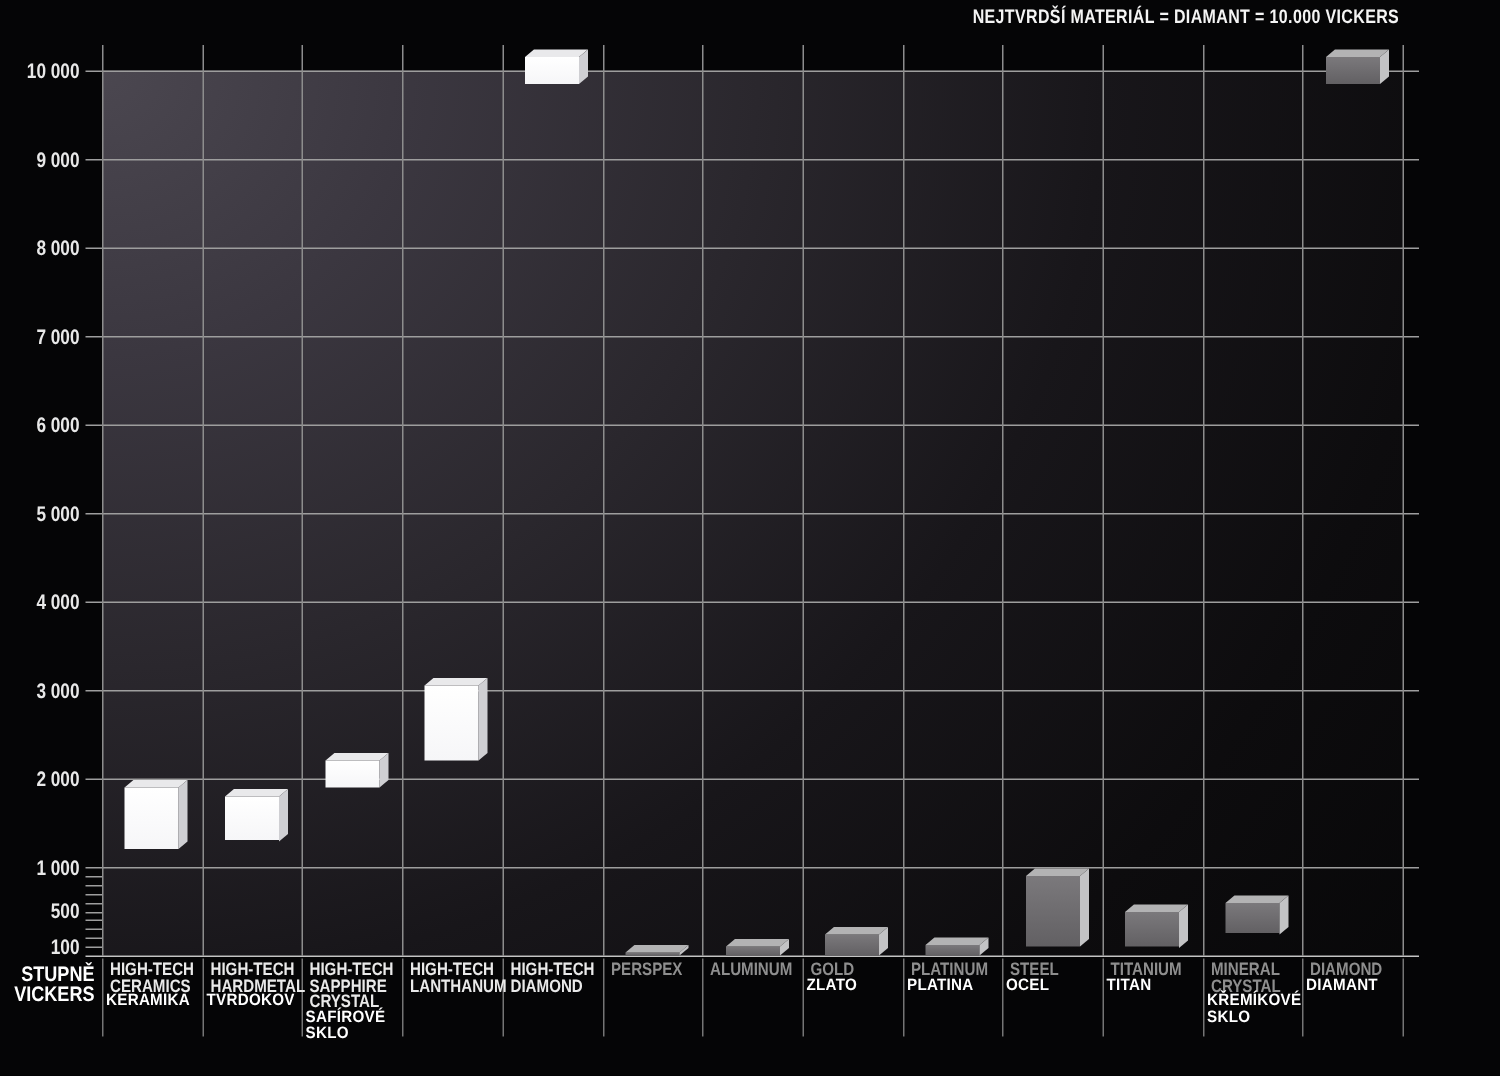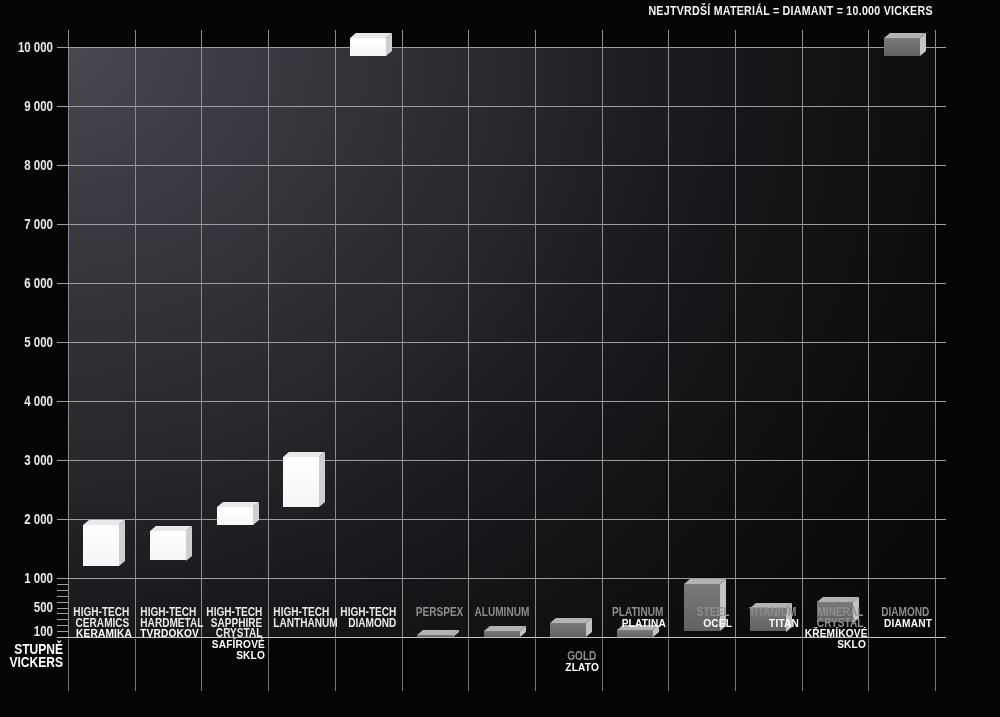--- a/index.html
+++ b/index.html
@@ -31,21 +31,21 @@
   .bar-front{position:absolute;z-index:3;}
   .bar-top{position:absolute;z-index:3;transform:skewX(-50deg);transform-origin:0 100%;}
   .bar-side{position:absolute;z-index:3;transform:skewY(-40deg);transform-origin:0 0;}
   .ht .bar-front{background:linear-gradient(180deg,#ffffff 0%,#f6f6f8 100%);}
   .ht .bar-top{background:#e9e9eb;}
   .ht .bar-side{background:#cfcfd3;}
   .std .bar-front{background:linear-gradient(180deg,#7b797c 0%,#626063 100%);}
   .std .bar-top{background:#b3b3b4;}
   .std .bar-side{background:#c3c3c5;}
   .sep{position:absolute;top:639px;height:52px;width:1px;background:#757575;}
-  .cat{position:absolute;top:607px;text-align:right;z-index:4;}
+  .cat{position:absolute;top:641px;text-align:left;z-index:4;}
   .cat .en{font-size:12px;font-weight:bold;line-height:10.5px;height:10.5px;
            transform:scaleX(.84);transform-origin:50% 50%;white-space:nowrap;}
   .cat .en.w{color:#e9e9e9;}
   .cat .en.g{color:#8e8e8e;}
   .cat .cz{font-size:11px;font-weight:bold;line-height:11px;height:11px;color:#ffffff;
            transform:scaleX(.92);transform-origin:50% 50%;white-space:nowrap;letter-spacing:.2px;}
   #corner{
     position:absolute;left:0;top:643px;width:63px;text-align:right;color:#ffffff;
     font-weight:bold;font-size:14px;z-index:4;
   }
@@ -205,21 +205,21 @@
       </div>
       <div class="sep" style="left: 401.5px;"></div>
       <div class="cat" style="left: 401.5px; width: 66.7px;">
         <div class="en g">PERSPEX</div>
       </div>
       <div class="sep" style="left: 468.2px;"></div>
       <div class="cat" style="left: 468.2px; width: 66.7px;">
         <div class="en g">ALUMINUM</div>
       </div>
       <div class="sep" style="left: 534.8px;"></div>
-      <div class="cat" style="left: 534.8px; width: 66.7px; margin-top: 44px;">
+      <div class="cat" style="left: 534.8px; width: 66.7px;">
         <div class="en g">GOLD</div>
         <div class="cz">ZLATO</div>
       </div>
       <div class="sep" style="left: 601.5px;"></div>
       <div class="cat" style="left: 601.5px; width: 66.7px;">
         <div class="en g">PLATINUM</div>
         <div class="cz">PLATINA</div>
       </div>
       <div class="sep" style="left: 668.2px;"></div>
       <div class="cat" style="left: 668.2px; width: 66.7px;">

